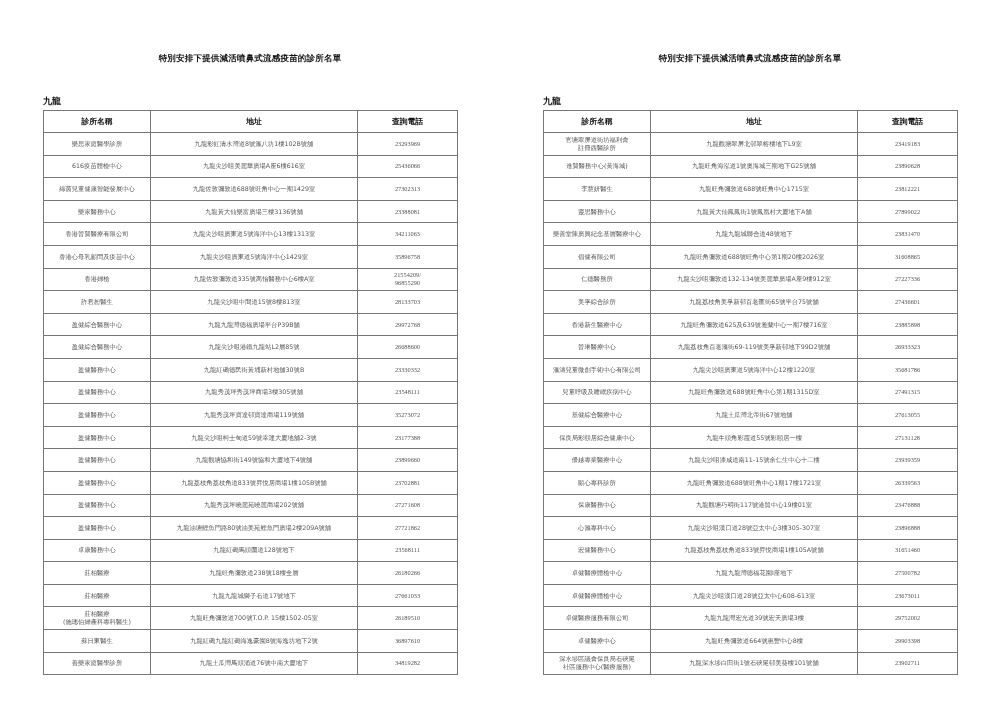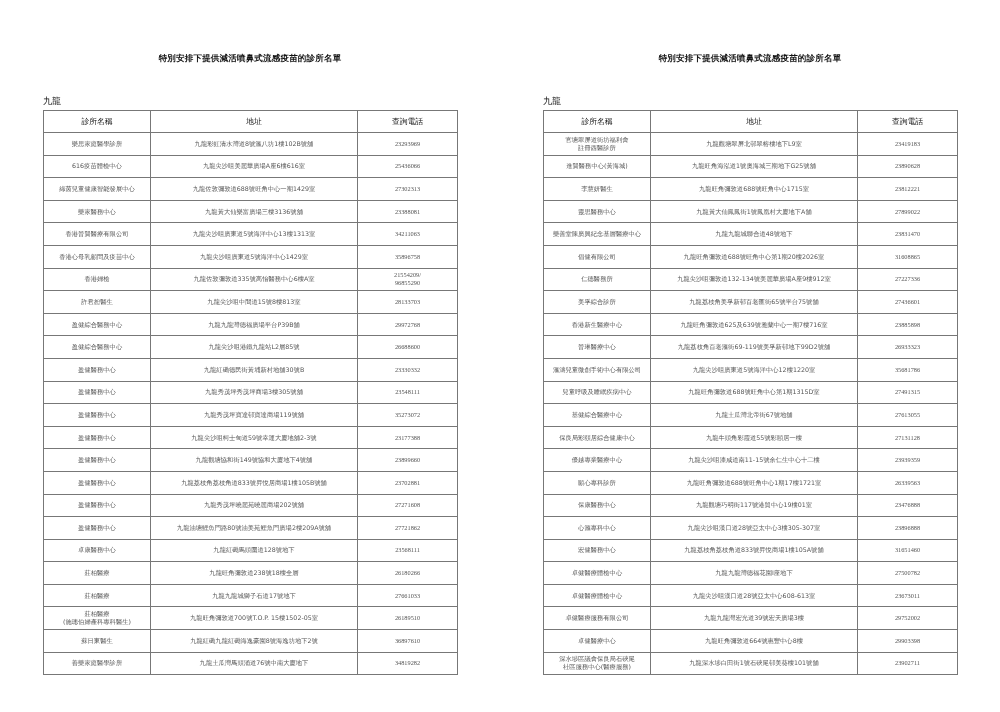--- a/index.html
+++ b/index.html
@@ -1,24 +1,24 @@
 <!DOCTYPE html>
 <html><head>
   <meta charset="utf-8">
   <style>
     html, body { margin: 0; padding: 0; background: #ffffff; }
     body { width: 1000px; height: 712px; position: relative; overflow: hidden; font-family: "DejaVu Sans", sans-serif; }
     .page { position: absolute; top: 0; width: 500px; height: 508px; }
     .page.left { left: 0; }
     .page.right { left: 500px; }
     .doc-title { position: absolute; top: 53px; left: 0; width: 500px; text-align: center; font-size: 8.5px; font-weight: bold; color: #111; letter-spacing: 0.2px; }
-    .region { position: absolute; top: 95px; left: 43px; font-size: 9px; font-weight: normal; color: #111; text-align: right; }
+    .region { position: absolute; top: 95px; left: 43px; font-size: 9px; font-weight: bold; color: #111; text-align: right; }
     table.clinics { position: absolute; top: 110px; left: 43px; width: 414px; border-collapse: collapse; table-layout: fixed; border: 1.5px solid #555; }
     table.clinics th, table.clinics td { border: 1px solid #777; text-align: center; vertical-align: middle; padding: 0 2px; }
-    table.clinics th { height: 21px; font-size: 7.8px; font-weight: normal; color: #111; }
+    table.clinics th { height: 21px; font-size: 7.8px; font-weight: bold; color: #111; }
     table.clinics td { height: 21.6px; font-size: 6.3px; color: #555; line-height: 8px; }
     col.c-name { width: 107px; }
     col.c-addr { width: 207px; }
     col.c-phone { width: 100px; }
     td.phone { font-family: "Liberation Serif", serif; font-size: 7px; color: #444; }
     .br { display: block; }
   </style>
 </head>
 <body>
 

